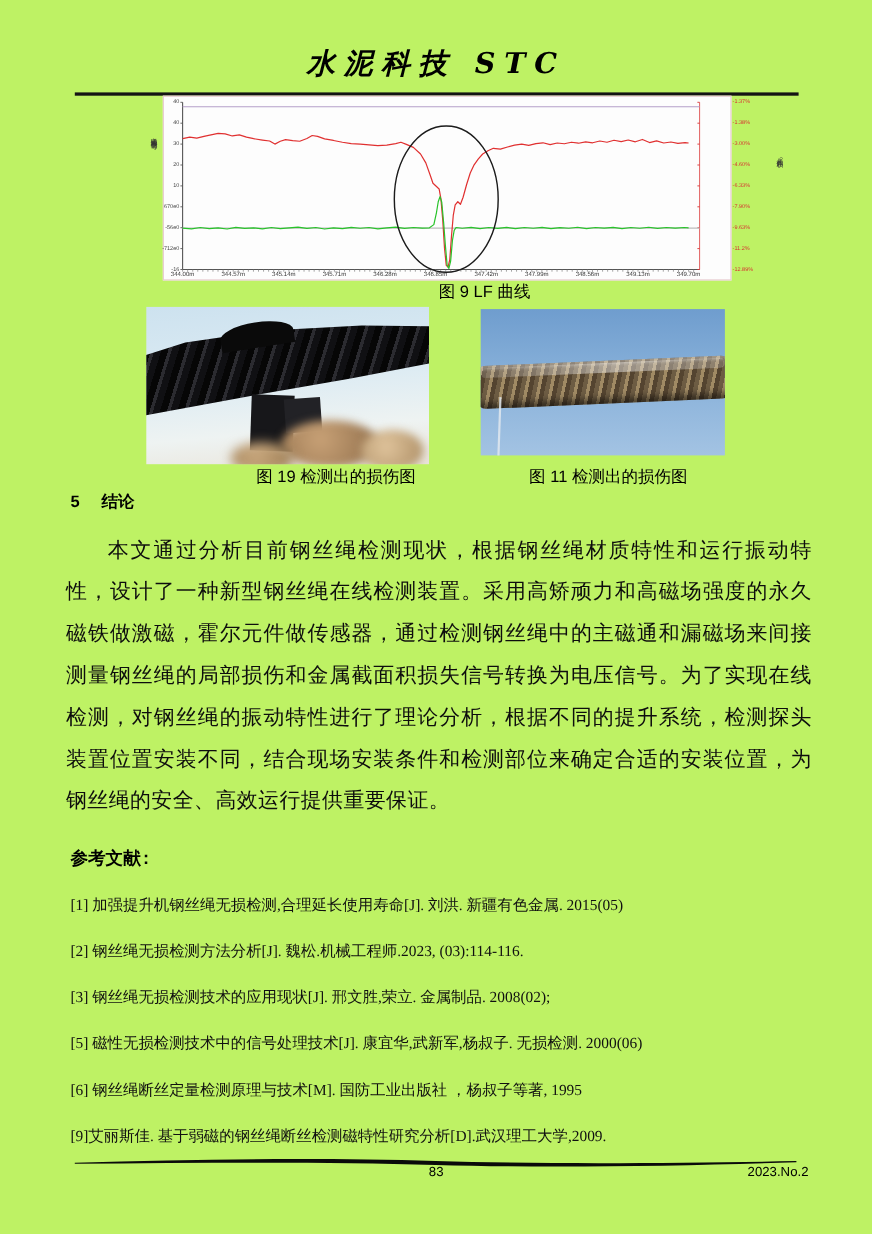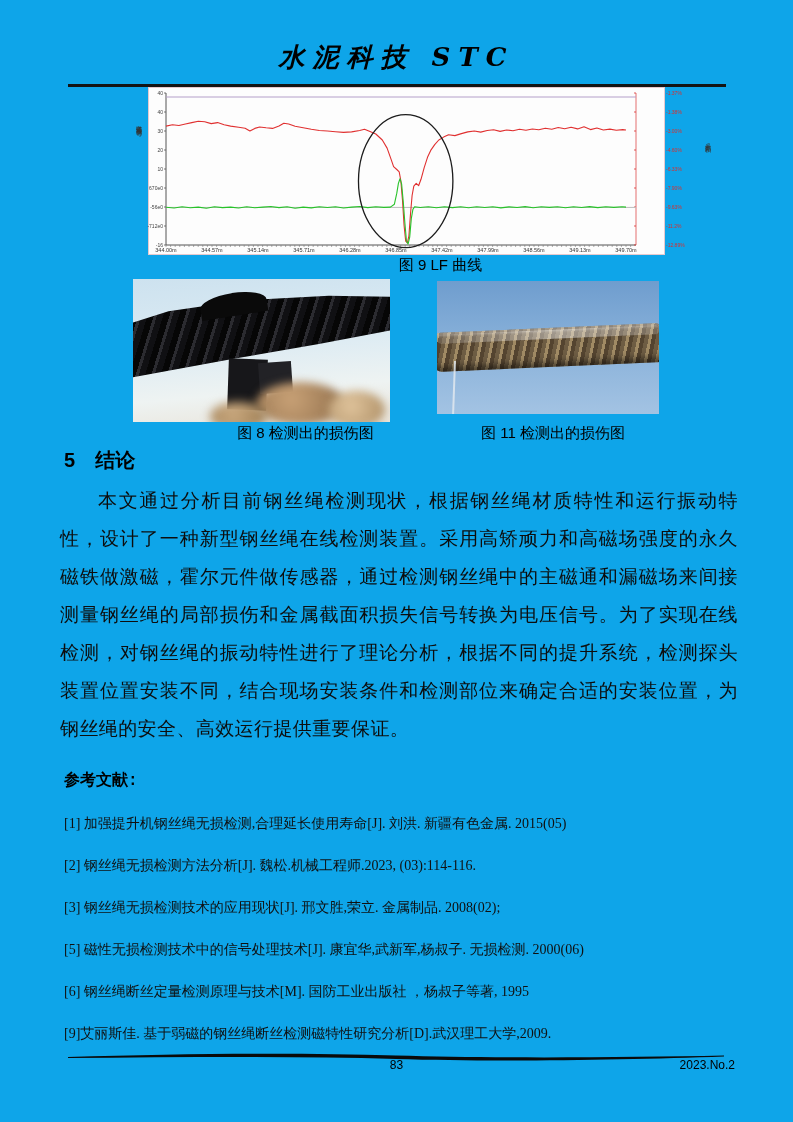--- a/index.html
+++ b/index.html
@@ -1,16 +1,16 @@
 <!DOCTYPE html>
 <html><head>
 <meta charset="utf-8">
 <style>
   html,body{margin:0;padding:0;background:#888;}
-  .page{position:relative;width:793px;height:1122px;background:#0ea5e9;overflow:hidden;
+  .page{position:relative;width:793px;height:1122px;background:#bef264;overflow:hidden;
         font-family:"Liberation Serif","DejaVu Serif",serif;color:#111;}
   
   .hdr-title{position:absolute;top:40px;left:0;width:100%;text-align:center;
     font-family:"DejaVu Serif","Liberation Serif",serif;font-style:italic;font-weight:bold;
     font-size:26px;letter-spacing:8px;color:#000;}
   .hdr-rule{position:absolute;top:84px;left:68px;width:658px;height:3px;background:#141414;}
   
   .chart-box{position:absolute;left:148px;top:87px;width:515px;height:166px;background:#fdfdfd;
     border:1px solid #e6c9ce;}
   .chart-box svg{position:absolute;left:0;top:0;}
@@ -54,21 +54,21 @@
     border-radius:8px;
     background:repeating-linear-gradient(104deg,#6d5c43 0 4px,#a08a64 4px 7px,#544430 7px 11px);
     box-shadow:inset 0 3px 3px rgba(255,255,255,.4),inset 0 -5px 6px rgba(0,0,0,.5);}
   .rope2hl{position:absolute;left:0;top:37%;width:100%;height:7%;transform:rotate(-2.5deg);
     background:linear-gradient(90deg,rgba(255,255,255,.15),rgba(255,255,255,.45) 55%,rgba(255,255,255,.2));
     border-radius:4px;}
   .wire2{position:absolute;left:7%;top:60%;width:2px;height:42%;background:rgba(225,232,238,.85);
     transform:rotate(2deg);}
   
   .sec-head{position:absolute;left:64px;top:447px;font-family:"Liberation Sans","DejaVu Sans",sans-serif;
-    font-weight:bold;font-size:20px;color:#000;}
+    font-weight:bold;font-size:15px;color:#000;}
   .sec-head .num{margin-right:20px;}
   .body-par{position:absolute;left:60px;top:482px;width:678px;font-size:19px;line-height:38px;
     text-align:justify;text-justify:inter-ideograph;color:#0d0d0d;letter-spacing:0.4px;}
   .body-par p{margin:0;text-indent:2em;}
   
   .refs-head{position:absolute;left:64px;top:770px;font-family:Liberation Mono, monospace;
     font-weight:bold;font-size:16px;color:#000;}
   .refs{position:absolute;left:64px;top:796px;width:680px;font-size:14px;color:#101010;}
   .refs .ref{height:29px;line-height:29px;white-space:nowrap;overflow:hidden;margin-top:13px;}
   
@@ -265,21 +265,21 @@
     <div class="clamp1b"></div>
     <div class="rock1"></div>
     <div class="rock2"></div>
     <div class="rock3"></div>
   </div>
   <div class="photo photo2">
     <div class="rope2"></div>
     <div class="rope2hl"></div>
     <div class="wire2"></div>
   </div>
-  <div class="cap cap-p1">图 8 检测出的损伤图</div>
+  <div class="cap cap-p1">图 19 检测出的损伤图</div>
   <div class="cap cap-p2">图 11 检测出的损伤图</div>
 
   <div class="sec-head">
     <span class="num">5</span><span>结论</span>
   </div>
   <div class="body-par">
     <p>本文通过分析目前钢丝绳检测现状，根据钢丝绳材质特性和运行振动特性，设计了一种新型钢丝绳在线检测装置。采用高矫顽力和高磁场强度的永久磁铁做激磁，霍尔元件做传感器，通过检测钢丝绳中的主磁通和漏磁场来间接测量钢丝绳的局部损伤和金属截面积损失信号转换为电压信号。为了实现在线检测，对钢丝绳的振动特性进行了理论分析，根据不同的提升系统，检测探头装置位置安装不同，结合现场安装条件和检测部位来确定合适的安装位置，为钢丝绳的安全、高效运行提供重要保证。</p>
   </div>
 
   <div class="refs-head">参考文献:</div>

